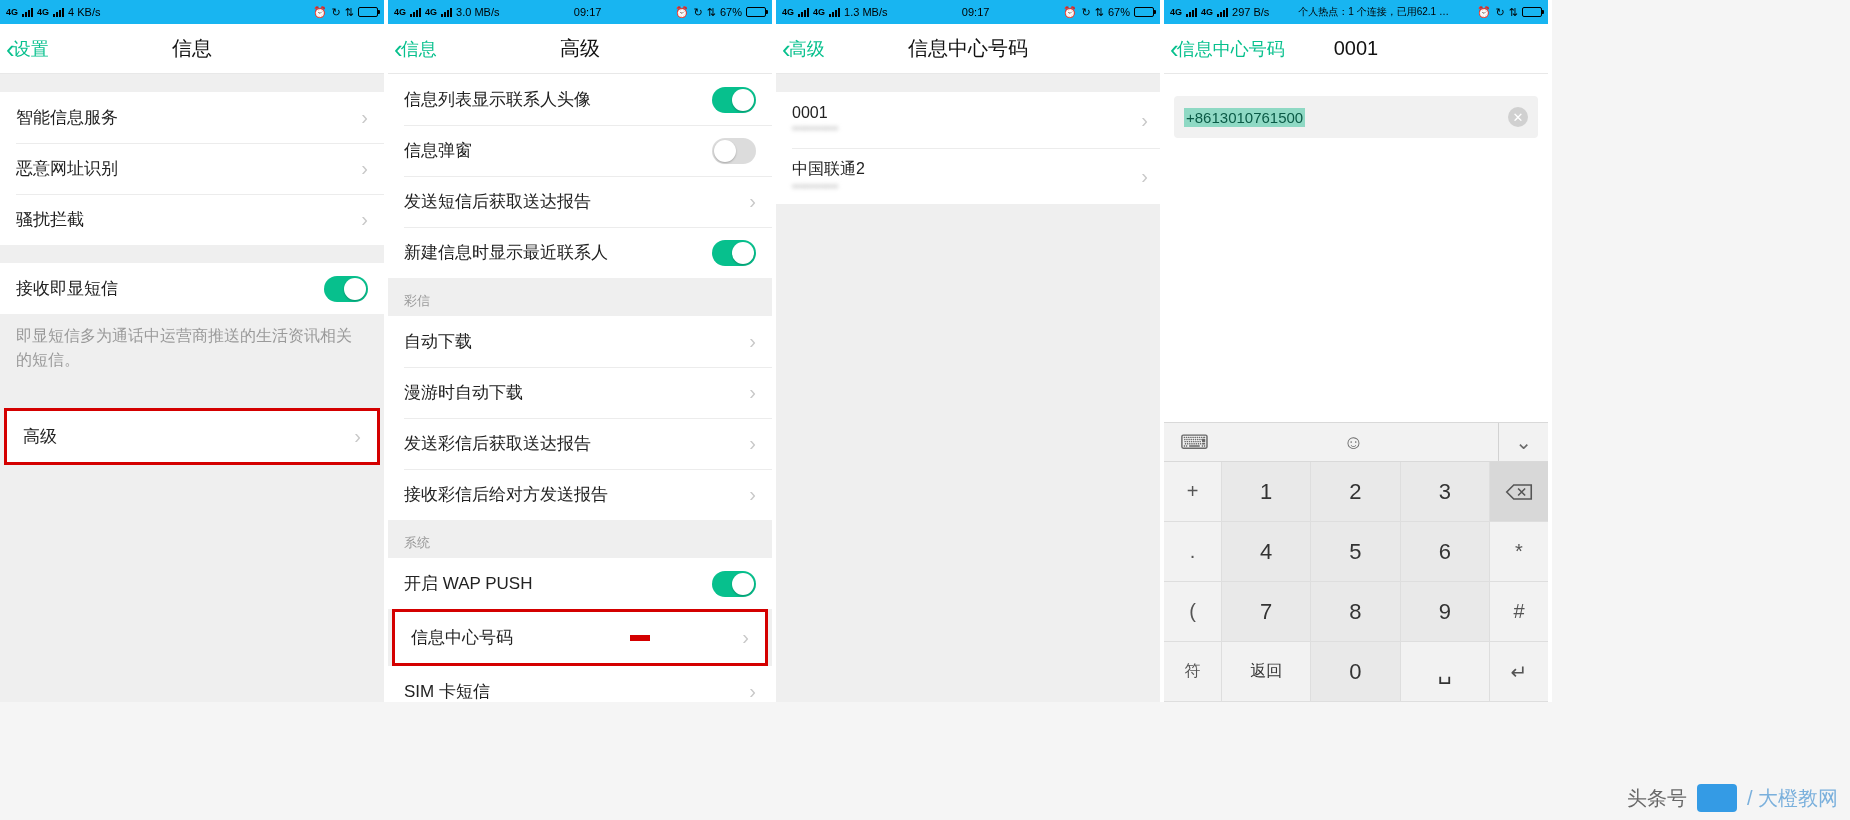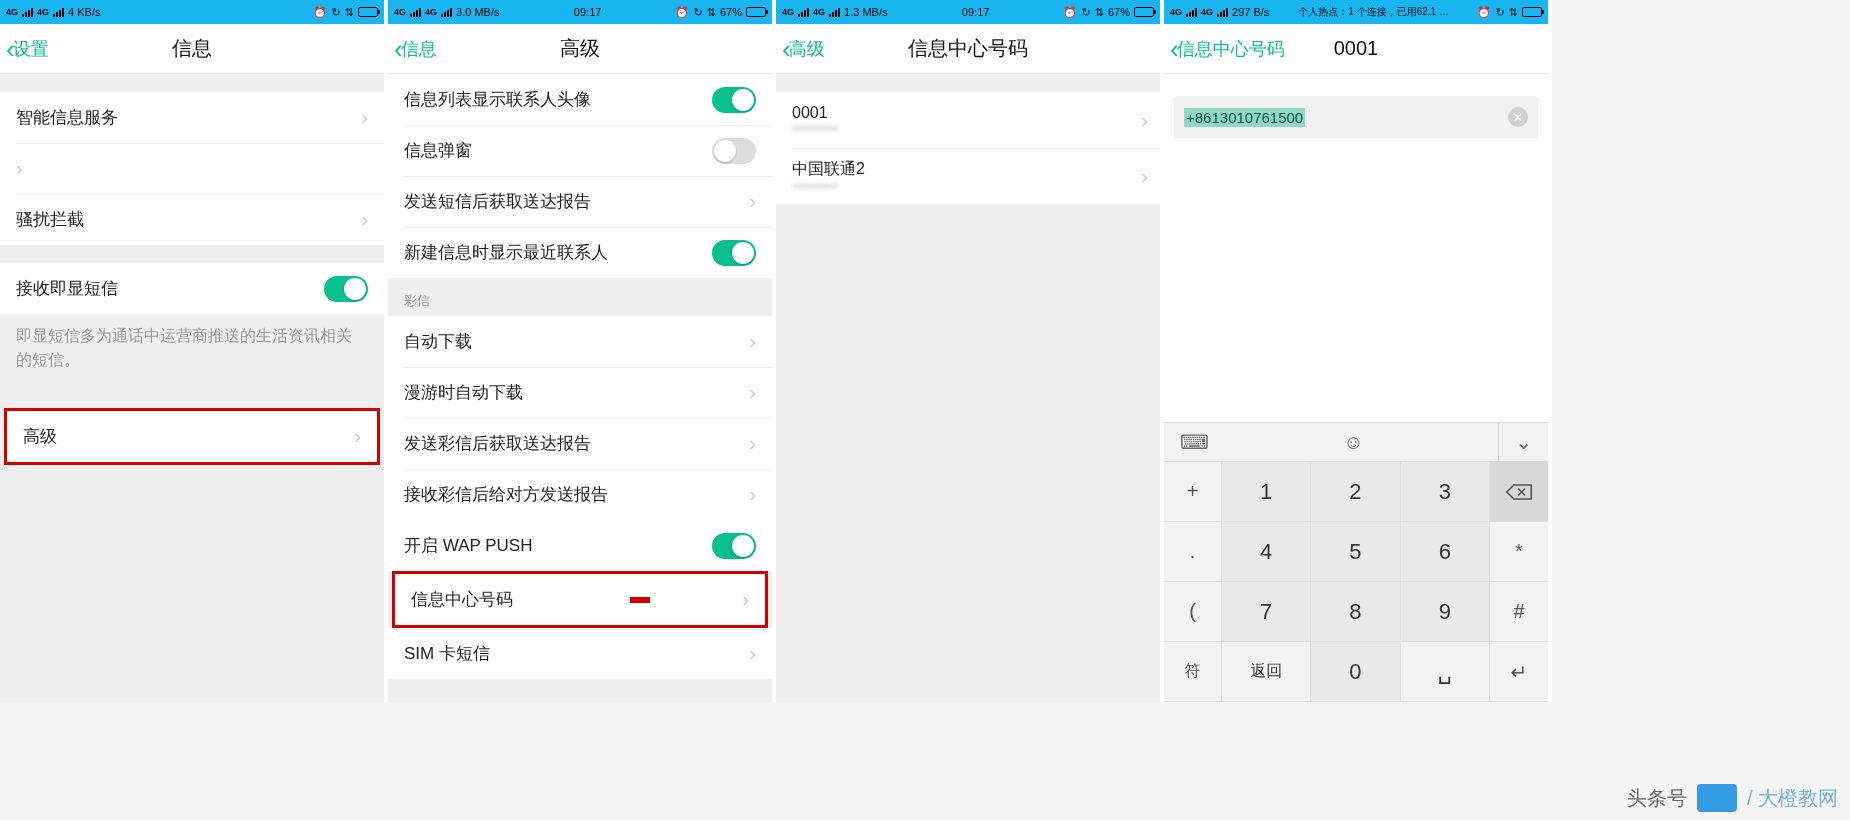--- a/index.html
+++ b/index.html
@@ -105,20 +105,21 @@
     <div class="title">信息</div>
   </div>
   <div class="body">
     <div class="gap"></div>
     <div class="group">
       <div class="row">
           <span class="label">智能信息服务</span>
           <span class="arrow">›</span>
         </div>
       <div class="row">
+          <span class="label">恶意网址识别</span>
           <span class="arrow">›</span>
         </div>
       <div class="row">
           <span class="label">骚扰拦截</span>
           <span class="arrow">›</span>
         </div>
     </div>
     <div class="gap"></div>
     <div class="group">
       <div class="row">
@@ -213,20 +214,21 @@
         </div>
       <div class="row">
           <span class="label">发送彩信后获取送达报告</span>
           <span class="arrow">›</span>
         </div>
       <div class="row">
           <span class="label">接收彩信后给对方发送报告</span>
           <span class="arrow">›</span>
         </div>
     </div>
+    <div class="section-title">系统</div>
     <div class="group">
       <div class="row">
           <span class="label">开启 WAP PUSH</span>
           <span class="toggle on">
             <span class="knob"></span>
           </span>
         </div>
     </div>
     <div class="group hl" style="margin:0 4px;">
       <div class="row">

